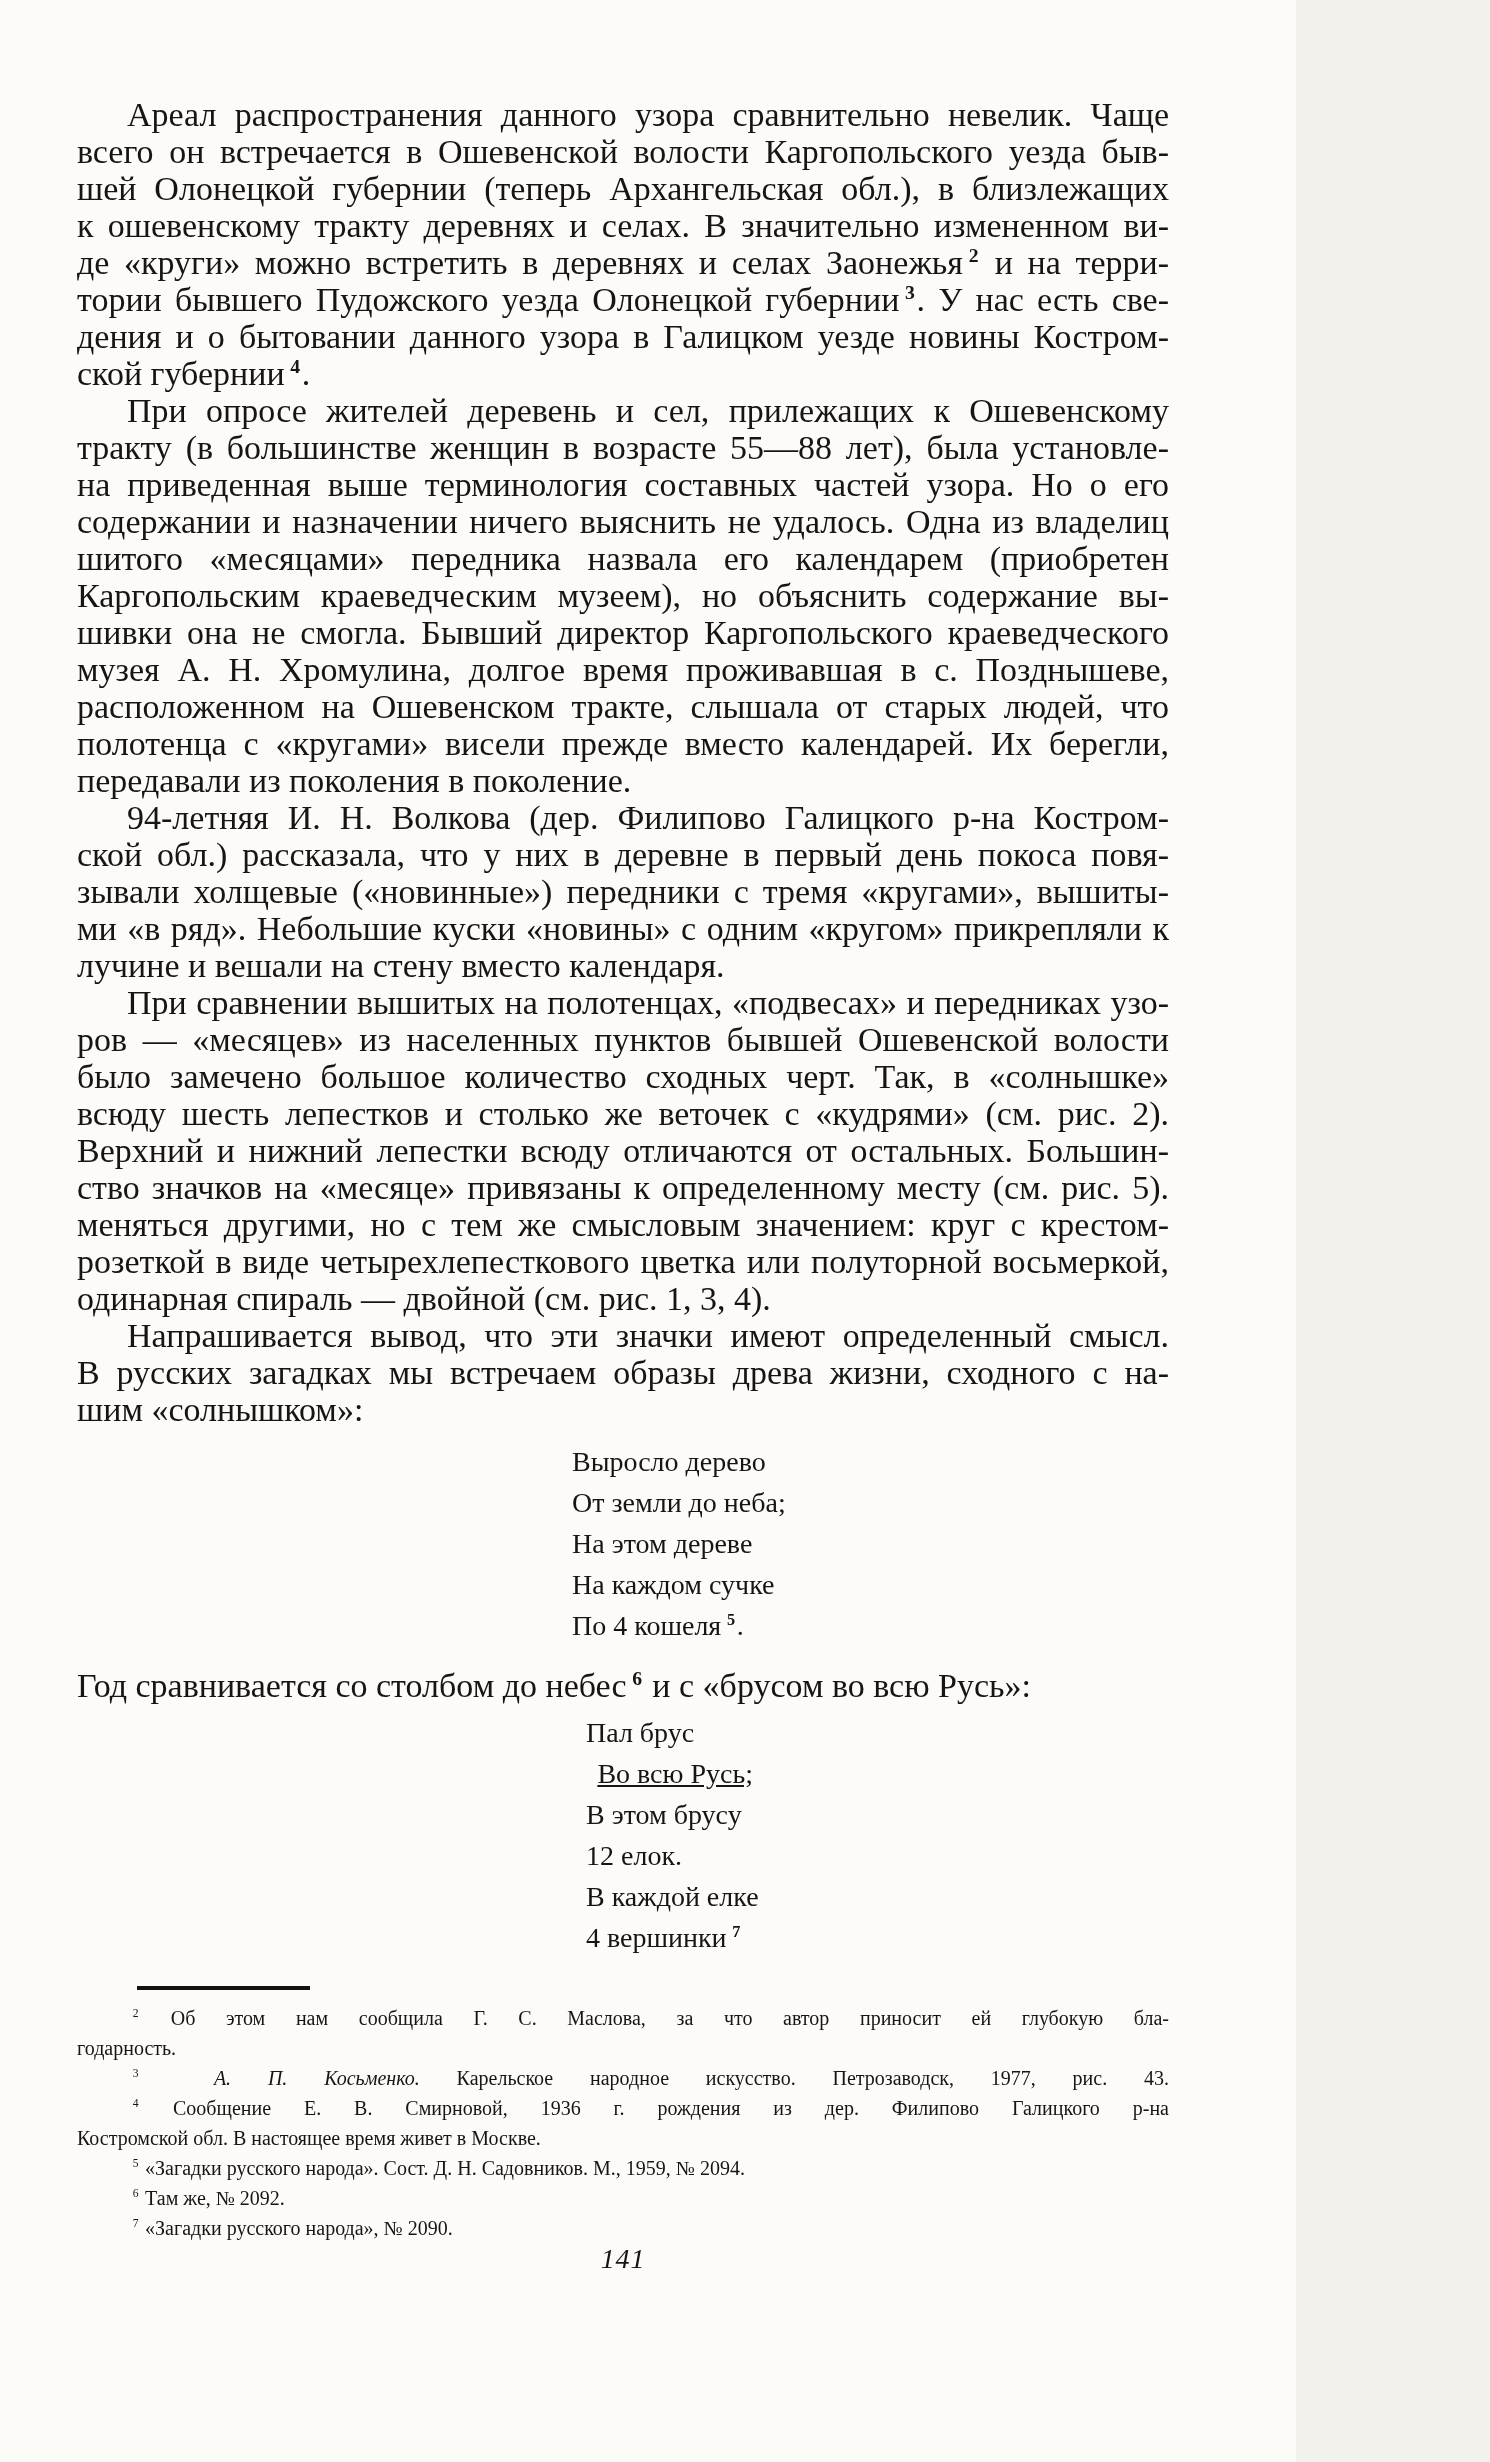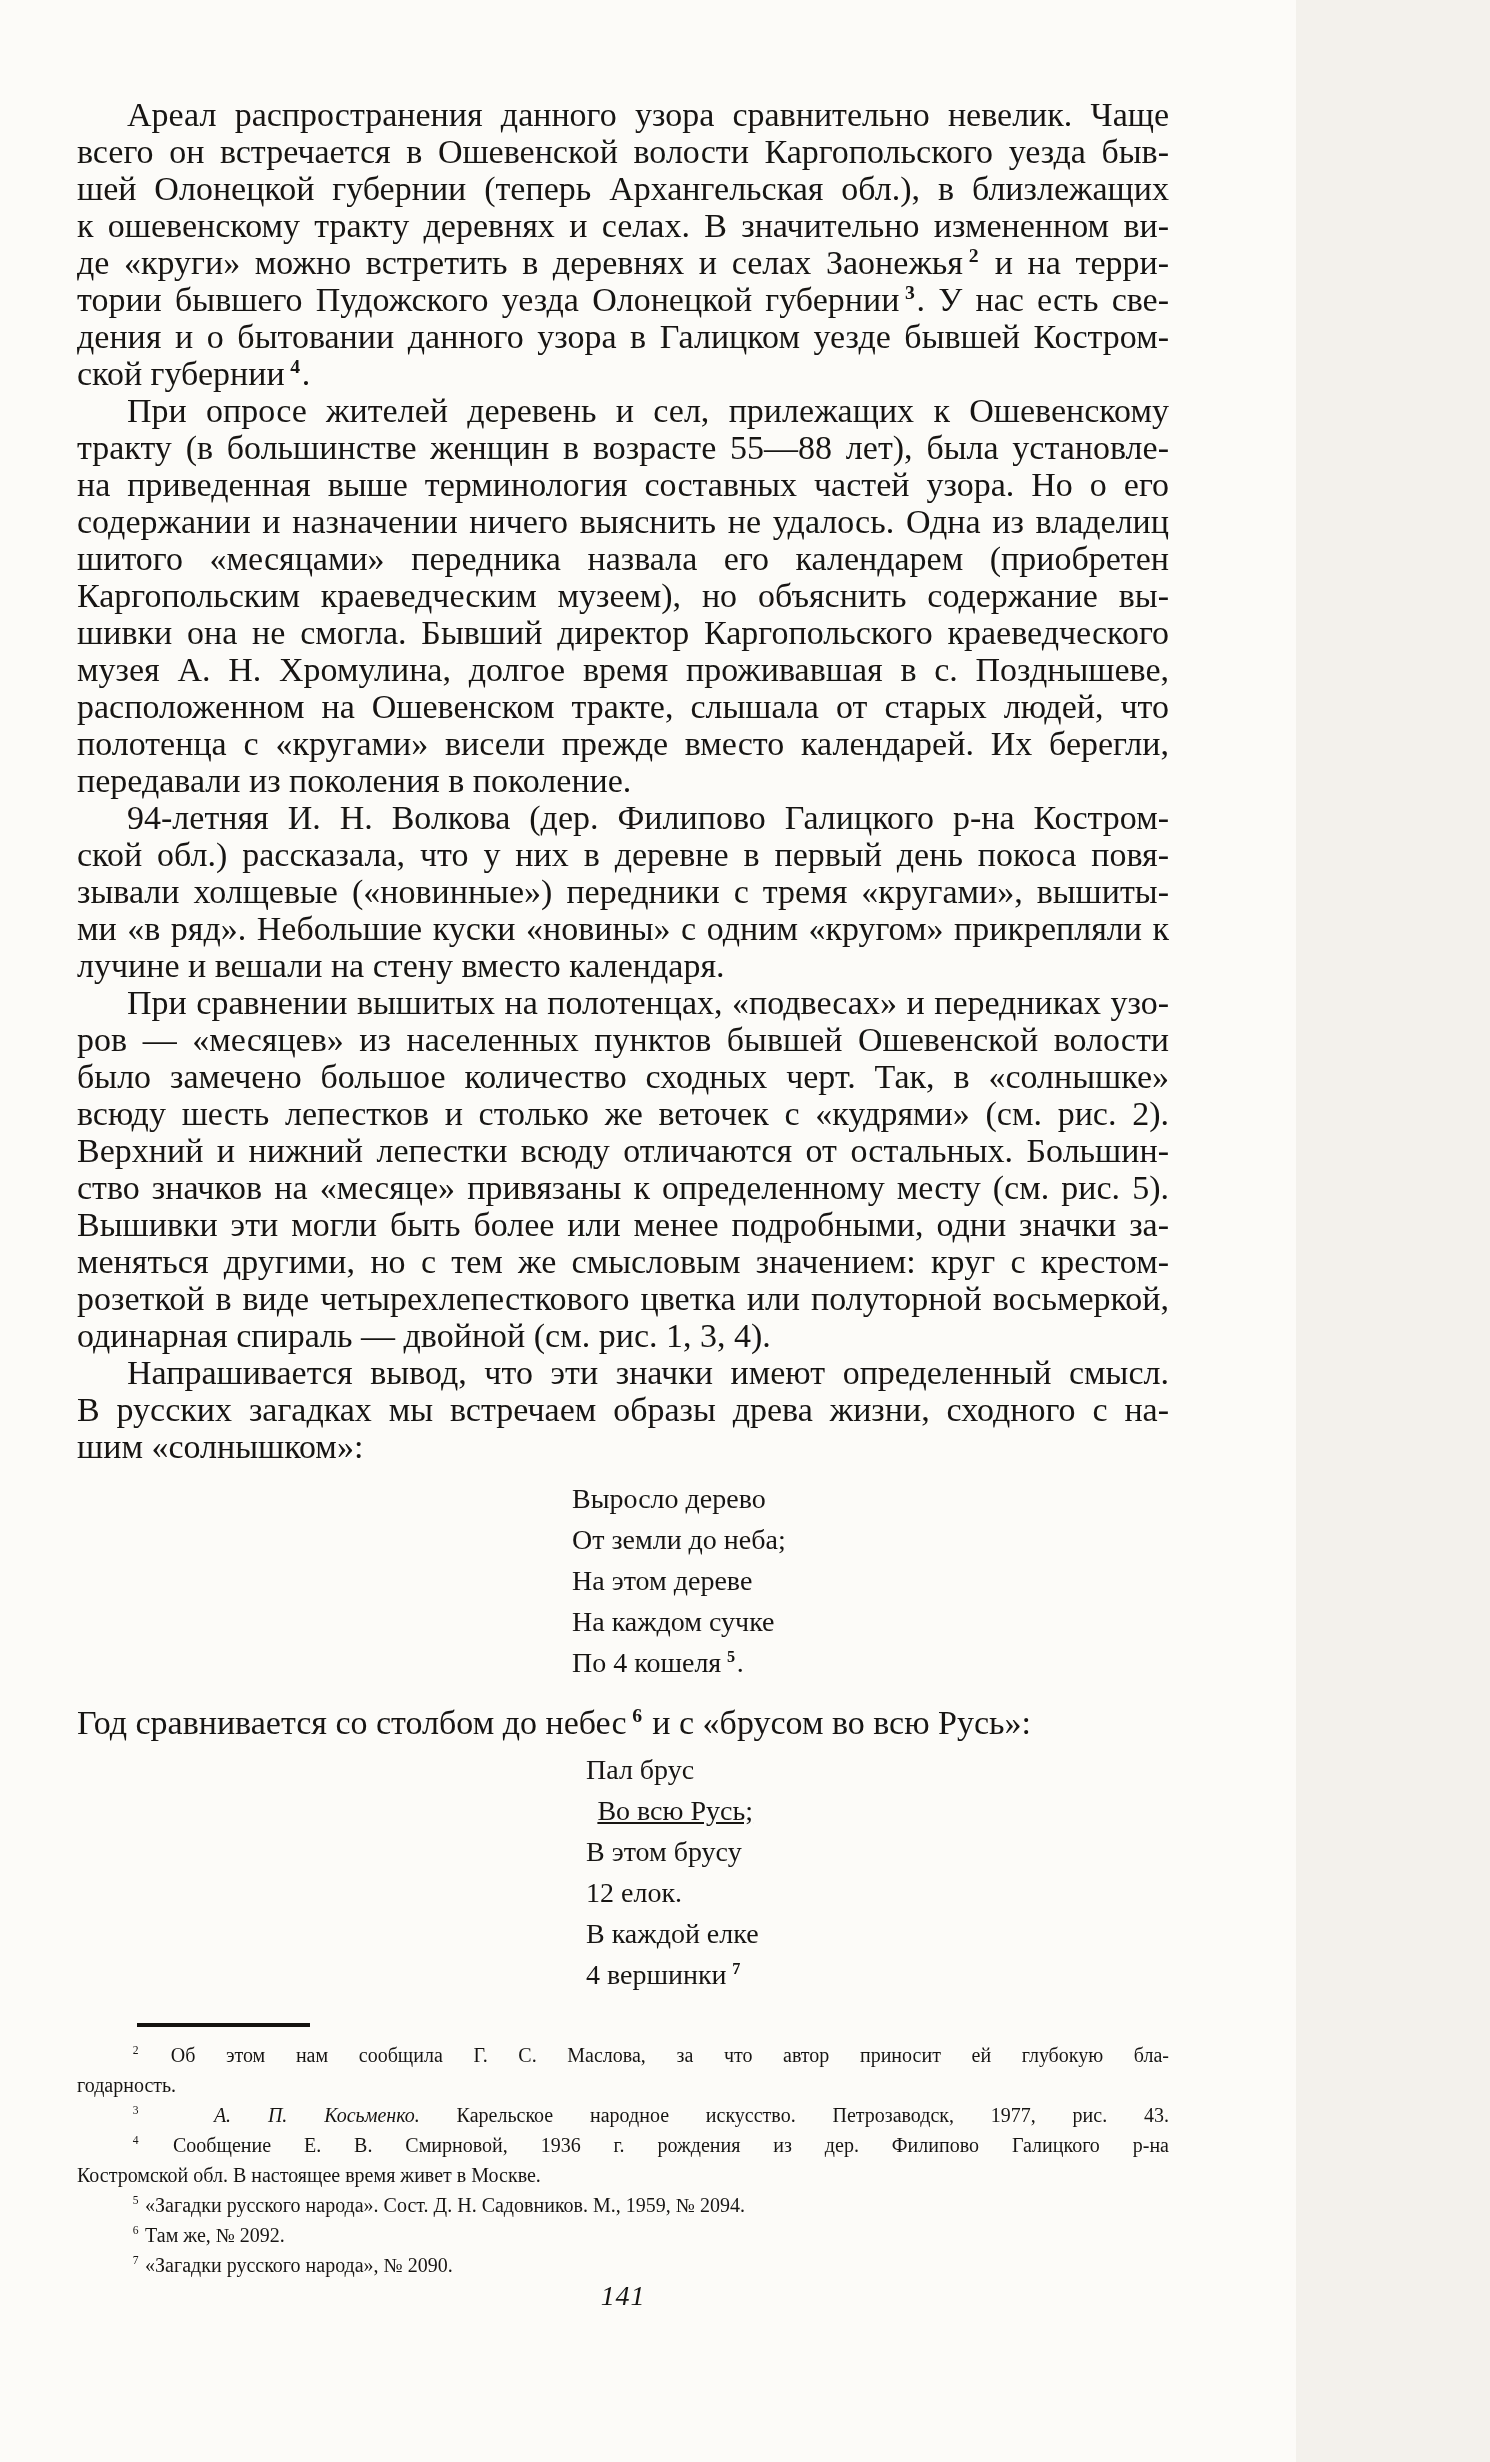--- a/index.html
+++ b/index.html
@@ -64,21 +64,21 @@
 
 <div class="page">
   <div class="text-block">
       <div class="para">
         <div class="line first">Ареал распространения данного узора сравнительно невелик. Чаще</div>
         <div class="line">всего он встречается в Ошевенской волости Каргопольского уезда быв-</div>
         <div class="line">шей Олонецкой губернии (теперь Архангельская обл.), в близлежащих</div>
         <div class="line">к ошевенскому тракту деревнях и селах. В значительно измененном ви-</div>
         <div class="line">де «круги» можно встретить в деревнях и селах Заонежья<sup>2</sup> и на терри-</div>
         <div class="line">тории бывшего Пудожского уезда Олонецкой губернии<sup>3</sup>. У нас есть све-</div>
-        <div class="line">дения и о бытовании данного узора в Галицком уезде бывшей Костром-</div>
+        <div class="line">дения и о бытовании данного узора в Галицком уезде новины Костром-</div>
         <div class="line last">ской губернии<sup>4</sup>.</div>
       </div>
       <div class="para">
         <div class="line first">При опросе жителей деревень и сел, прилежащих к Ошевенскому</div>
         <div class="line">тракту (в большинстве женщин в возрасте 55—88 лет), была установле-</div>
         <div class="line">на приведенная выше терминология составных частей узора. Но о его</div>
         <div class="line">содержании и назначении ничего выяснить не удалось. Одна из владелиц</div>
         <div class="line">шитого «месяцами» передника назвала его календарем (приобретен</div>
         <div class="line">Каргопольским краеведческим музеем), но объяснить содержание вы-</div>
         <div class="line">шивки она не смогла. Бывший директор Каргопольского краеведческого</div>
@@ -94,21 +94,20 @@
         <div class="line">ми «в ряд». Небольшие куски «новины» с одним «кругом» прикрепляли к</div>
         <div class="line last">лучине и вешали на стену вместо календаря.</div>
       </div>
       <div class="para">
         <div class="line first">При сравнении вышитых на полотенцах, «подвесах» и передниках узо-</div>
         <div class="line">ров — «месяцев» из населенных пунктов бывшей Ошевенской волости</div>
         <div class="line">было замечено большое количество сходных черт. Так, в «солнышке»</div>
         <div class="line">всюду шесть лепестков и столько же веточек с «кудрями» (см. рис. 2).</div>
         <div class="line">Верхний и нижний лепестки всюду отличаются от остальных. Большин-</div>
         <div class="line">ство значков на «месяце» привязаны к определенному месту (см. рис. 5).</div>
-        <div class="line">Вышивки эти могли быть более или менее подробными, одни значки за-</div>
         <div class="line">меняться другими, но с тем же смысловым значением: круг с крестом-</div>
         <div class="line">розеткой в виде четырехлепесткового цветка или полуторной восьмеркой,</div>
         <div class="line last">одинарная спираль — двойной (см. рис. 1, 3, 4).</div>
       </div>
       <div class="para">
         <div class="line first">Напрашивается вывод, что эти значки имеют определенный смысл.</div>
         <div class="line">В русских загадках мы встречаем образы древа жизни, сходного с на-</div>
         <div class="line last">шим «солнышком»:</div>
       </div>
       <div class="poem variant-1">

